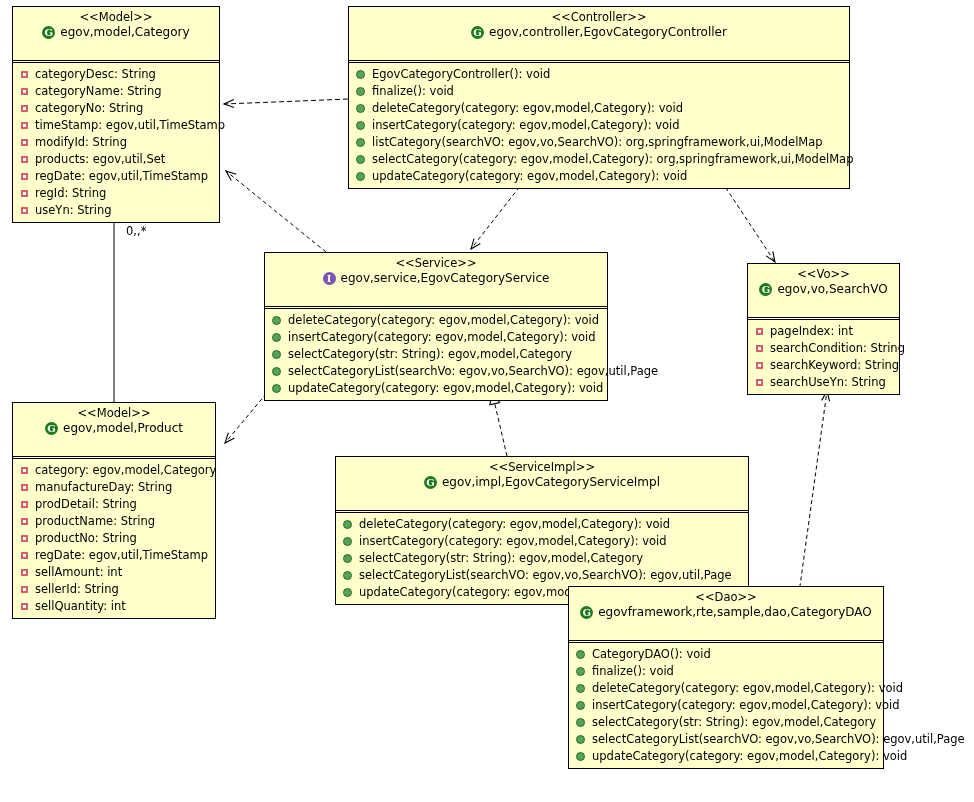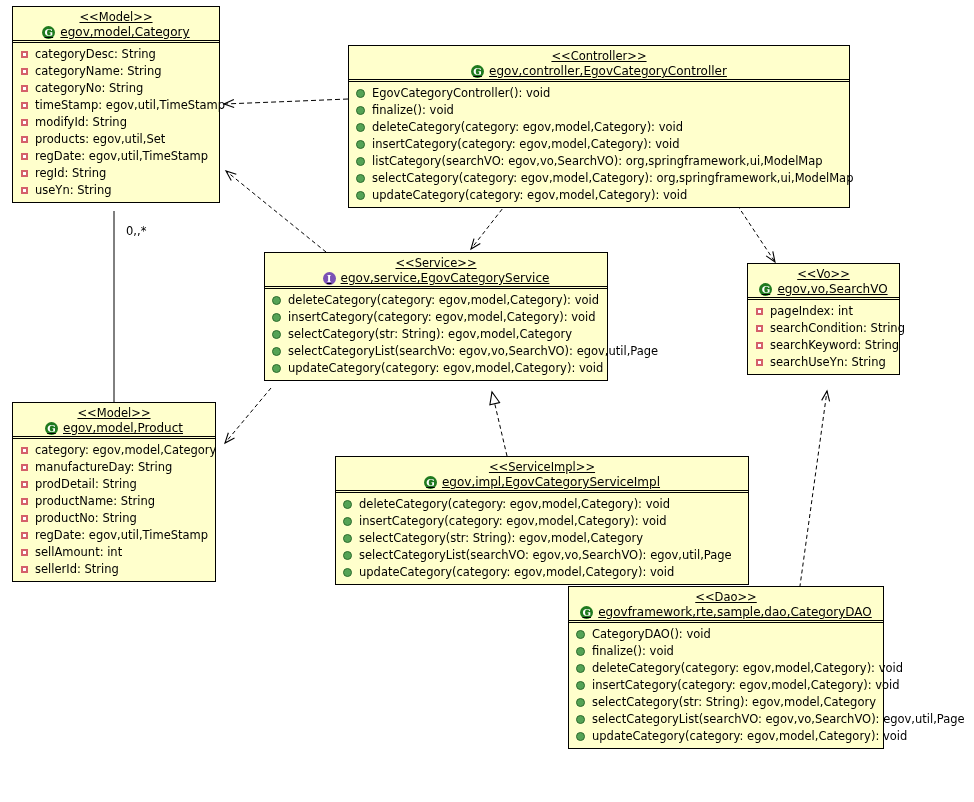--- a/index.html
+++ b/index.html
@@ -29,23 +29,22 @@
   .uml-class {
     position: absolute;
     box-sizing: border-box;
     background: #ffffcc;
     border: 1px solid #000000;
     z-index: 2;
   }
   .uml-header {
     box-sizing: border-box;
     border-bottom: 3px double #000000;
-    padding: 3px 4px 0 4px;
+    padding: 3px 4px 20px 4px;
     text-align: center;
-    text-decoration: underline;
   }
   .stereotype {
     font-size: 11.5px;
     color: #000000;
     line-height: 14px;
     white-space: nowrap;
   }
   .cls-name-row {
     display: flex;
     align-items: center;
@@ -200,21 +199,21 @@
           <span class="icon-attr"></span>
           <span class="member-label">regId: String</span>
         </div>
       <div class="member">
           <span class="icon-attr"></span>
           <span class="member-label">useYn: String</span>
         </div>
     </div>
   </div>
 
-  <div class="uml-class" style="left:348px; top:6px; width:502px;margin-top:39px;">
+  <div class="uml-class" style="left:348px; top:6px; width:502px;">
     <div class="uml-header">
       <div class="stereotype">&lt;&lt;Controller&gt;&gt;</div>
       <div class="cls-name-row">
         <span class="icon-class">G</span>
         <span class="cls-name">egov,controller,EgovCategoryController</span>
       </div>
     </div>
     <div class="uml-members">
       <div class="member">
           <span class="icon-method"></span>
@@ -341,20 +340,24 @@
           <span class="member-label">regDate: egov,util,TimeStamp</span>
         </div>
       <div class="member">
           <span class="icon-attr"></span>
           <span class="member-label">sellAmount: int</span>
         </div>
       <div class="member">
           <span class="icon-attr"></span>
           <span class="member-label">sellerId: String</span>
         </div>
+      <div class="member">
+          <span class="icon-attr"></span>
+          <span class="member-label">sellQuantity: int</span>
+        </div>
     </div>
   </div>
 
   <div class="uml-class" style="left:335px; top:456px; width:414px;">
     <div class="uml-header">
       <div class="stereotype">&lt;&lt;ServiceImpl&gt;&gt;</div>
       <div class="cls-name-row">
         <span class="icon-class">G</span>
         <span class="cls-name">egov,impl,EgovCategoryServiceImpl</span>
       </div>

